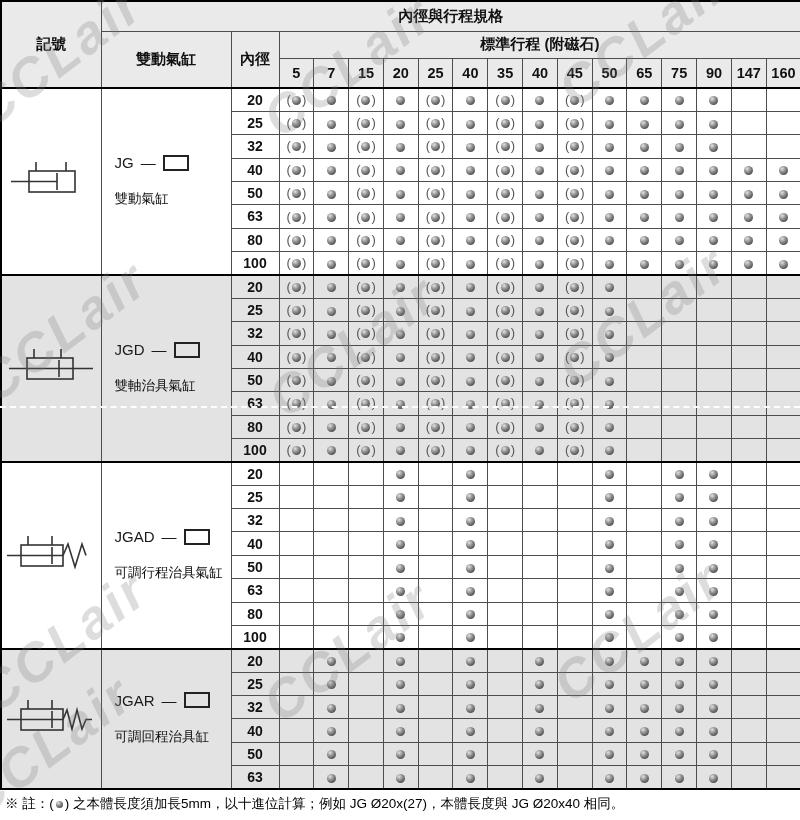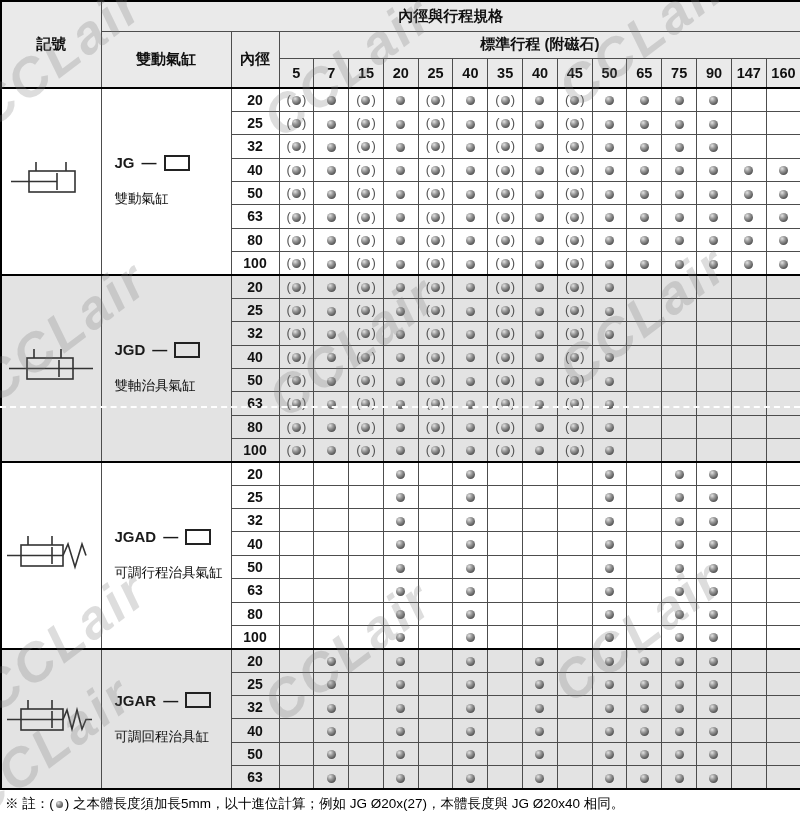--- a/index.html
+++ b/index.html
@@ -18,21 +18,21 @@
     vertical-align: middle; color: #111; overflow: hidden;
   }
   thead th { background: #eaeaea; font-weight: bold; font-size: 15px; }
   thead tr:nth-child(1) th { height: 30px; }
   thead tr:nth-child(2) th { height: 27px; }
   thead tr.stroke-row th { height: 30px; font-size: 14.5px; }
   tbody { border-top: 2px solid #000; }
   tbody td { height: 23px; font-size: 13px; background: #fff; }
   tbody.shade td { background: #e3e3e3; }
   td.model-cell { text-align: left; padding-left: 13px; }
-  .m1 { font-size: 15px; font-weight: bold; color: #1a1a1a; display: flex; align-items: center; gap: 7px; }
+  .m1 { font-size: 15px; font-weight: normal; color: #1a1a1a; display: flex; align-items: center; gap: 7px; }
   .m-box { display: inline-block; width: 26px; height: 16px; border: 2px solid #222; background: transparent; }
   .m2 { font-size: 13.5px; margin-top: 19px; font-weight: normal; color: #111; }
   td.bore-cell { font-weight: bold; font-size: 14px; }
   .dot {
     display: inline-block; width: 9px; height: 9px; border-radius: 50%;
     background: radial-gradient(circle at 35% 30%, #e2e2e2 0%, #979797 35%, #565656 72%, #454545 100%);
     vertical-align: middle;
   }
   .dot-sm { width: 7px; height: 7px; margin: 0 2px; }
   .paren { color: #555; font-size: 13px; display: inline-block; vertical-align: middle; margin: 0 1px; position: relative; top: -1px; }

